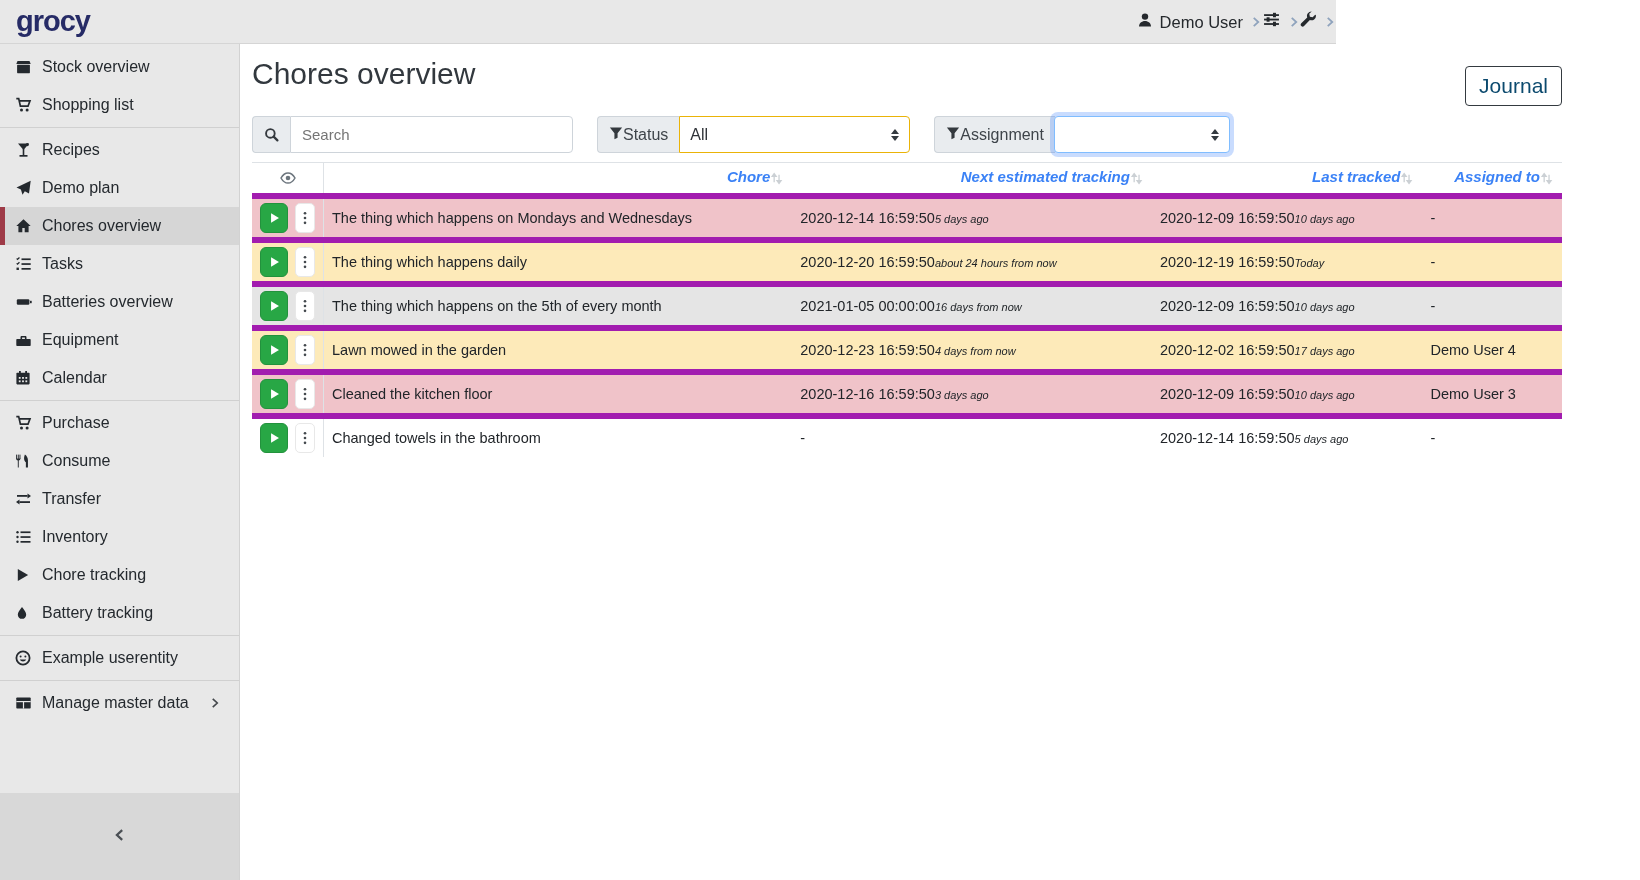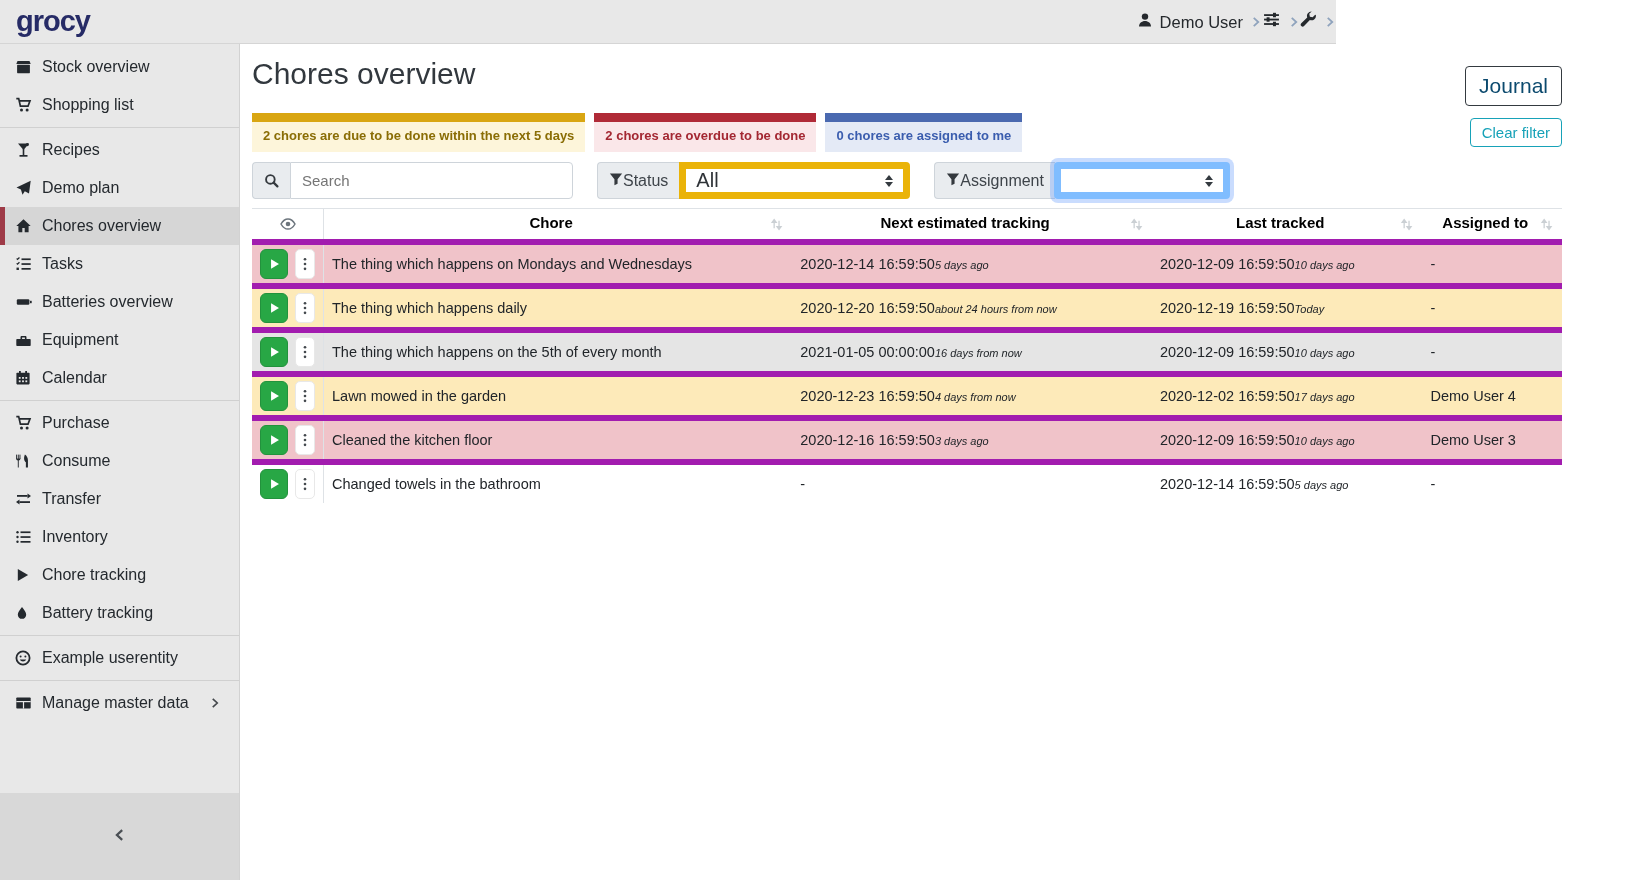--- a/index.html
+++ b/index.html
@@ -48,37 +48,37 @@
 
   
   .filter-row { display:flex; gap:24px; margin-top:10px; }
   .igroup { display:flex; height:37px; }
   .ig-pre { display:flex; align-items:center; gap:0; background:#e9ecef;
     border:1px solid #ced4da; border-right:0; border-radius:4px 0 0 4px;
     padding:0 11px; color:#3e444a; font-size:16px; }
   .ig-input { border:1px solid #ced4da; border-radius:0 4px 4px 0; padding:0 11px;
     font-size:15px; width:283px; color:#495057; outline:none;
     font-family:"Liberation Sans",sans-serif; }
-  .sel { border:7px solid #eab308; border-radius:0 4px 4px 0; background:#fff;
-    display:flex; align-items:center; padding:0 10px; font-size:20px; color:#2f3338;
+  .sel { border:1px solid #eab308; border-radius:0 4px 4px 0; background:#fff;
+    display:flex; align-items:center; padding:0 10px; font-size:16px; color:#2f3338;
     cursor:pointer; }
   .sel .caret { margin-left:auto; display:flex; flex-direction:column; gap:2px; }
   .caret i { display:block; width:0; height:0; border-left:4px solid transparent;
     border-right:4px solid transparent; }
   .caret .up { border-bottom:5px solid #343a40; }
   .caret .dn { border-top:5px solid #343a40; }
   .sel.status { width:231px; }
   .sel.assign { width:176px; margin-left:-1px; border-radius:4px; border-color:#80bdff;
     box-shadow:0 0 0 4px rgba(60,130,250,.28); position:relative; z-index:2; }
 
   
   .chores-table { width:100%; border-collapse:collapse; margin-top:9px; font-size:14.5px; }
-  .chores-table th { text-align:center; font-weight:bold; font-size:15px; color:#000000;
+  .chores-table th { text-align:right; font-weight:bold; font-size:15px; color:#3b82f6;
     padding:5px 8px; border-top:1px solid #dee2e6; border-bottom:1px solid #dee2e6;
-    height:32px; cursor:pointer; }
+    height:32px; cursor:pointer;font-style:italic; }
   .chores-table td { padding:4px 8px; border-top:6px solid #a21caf; height:40px; }
   .chores-table th:first-child, .chores-table td:first-child { border-right:1px solid #dee2e6; }
   .sort { float:right; margin-top:3px; }
   tr.row-overdue td { background:#f0c3c9; }
   tr.row-due td { background:#fdeab9; }
   tr.row-stripe td { background:#e5e5e5; }
   tr.row-white td { background:#fff; }
   .actions { display:flex; gap:7px; align-items:center; }
   .play-btn { width:28px; height:30px; background:#28a745; border:1px solid #23923d;
     border-radius:6px; display:flex; align-items:center; justify-content:center; cursor:pointer; }
@@ -329,26 +329,20 @@
   </div>
 </div>
 
 <div class="main">
 
   <div class="title-row">
     <div class="page-title">Chores overview</div>
     <button class="journal-btn">Journal</button>
   </div>
 
-  <div class="banner-row">
-    <div class="banner warn">2 chores are due to be done within the next 5 days</div>
-    <div class="banner danger">2 chores are overdue to be done</div>
-    <div class="banner info">0 chores are assigned to me</div>
-    <button class="clear-btn">Clear filter</button>
-  </div>
 
   <div class="filter-row">
     <div class="igroup">
       <span class="ig-pre">
           <svg width="15" height="15" viewBox="0 0 16 16">
             <circle cx="6.8" cy="6.8" r="4.6" fill="none" stroke="#34393e" stroke-width="2"></circle>
             <line x1="10.3" y1="10.3" x2="14.3" y2="14.3" stroke="#34393e" stroke-width="2.4" stroke-linecap="round"></line>
           </svg>
         </span>
       <input class="ig-input" placeholder="Search" style="">

